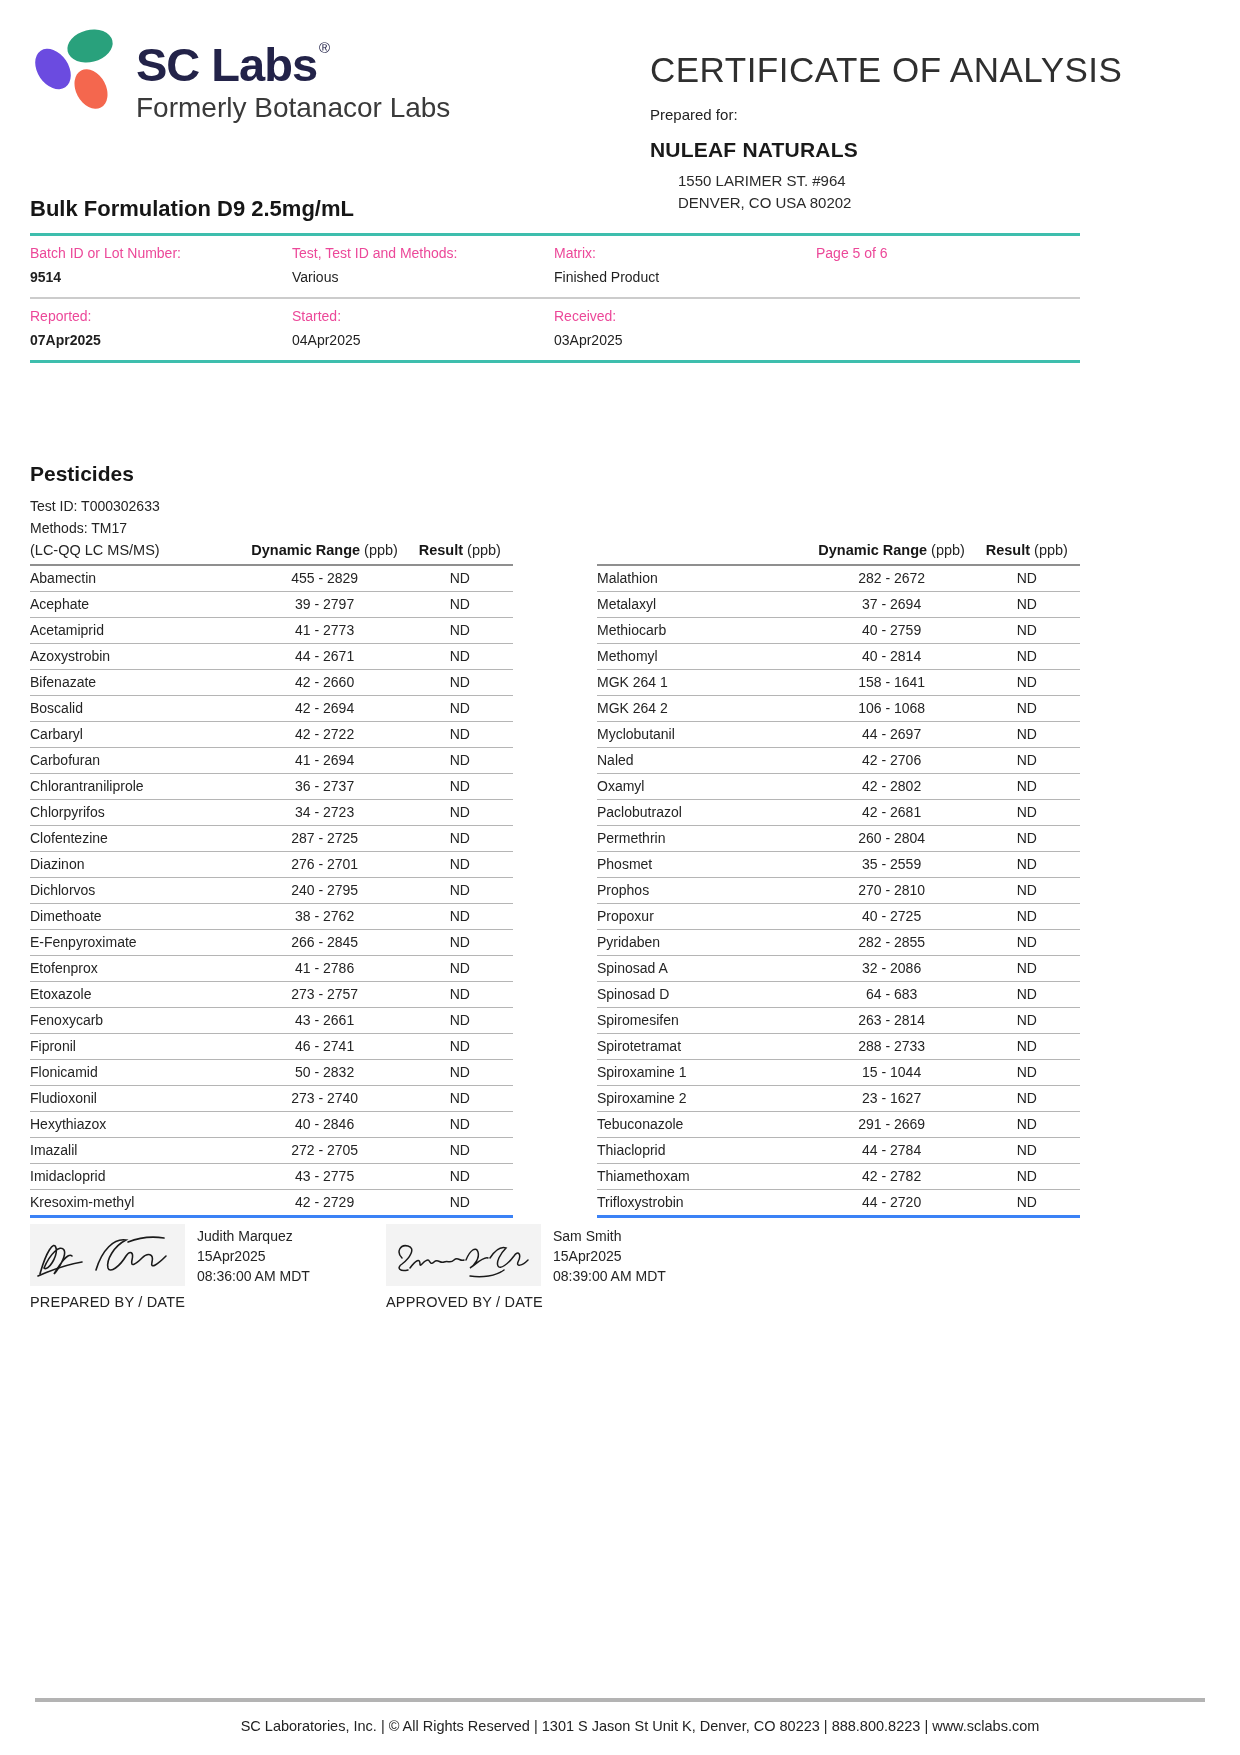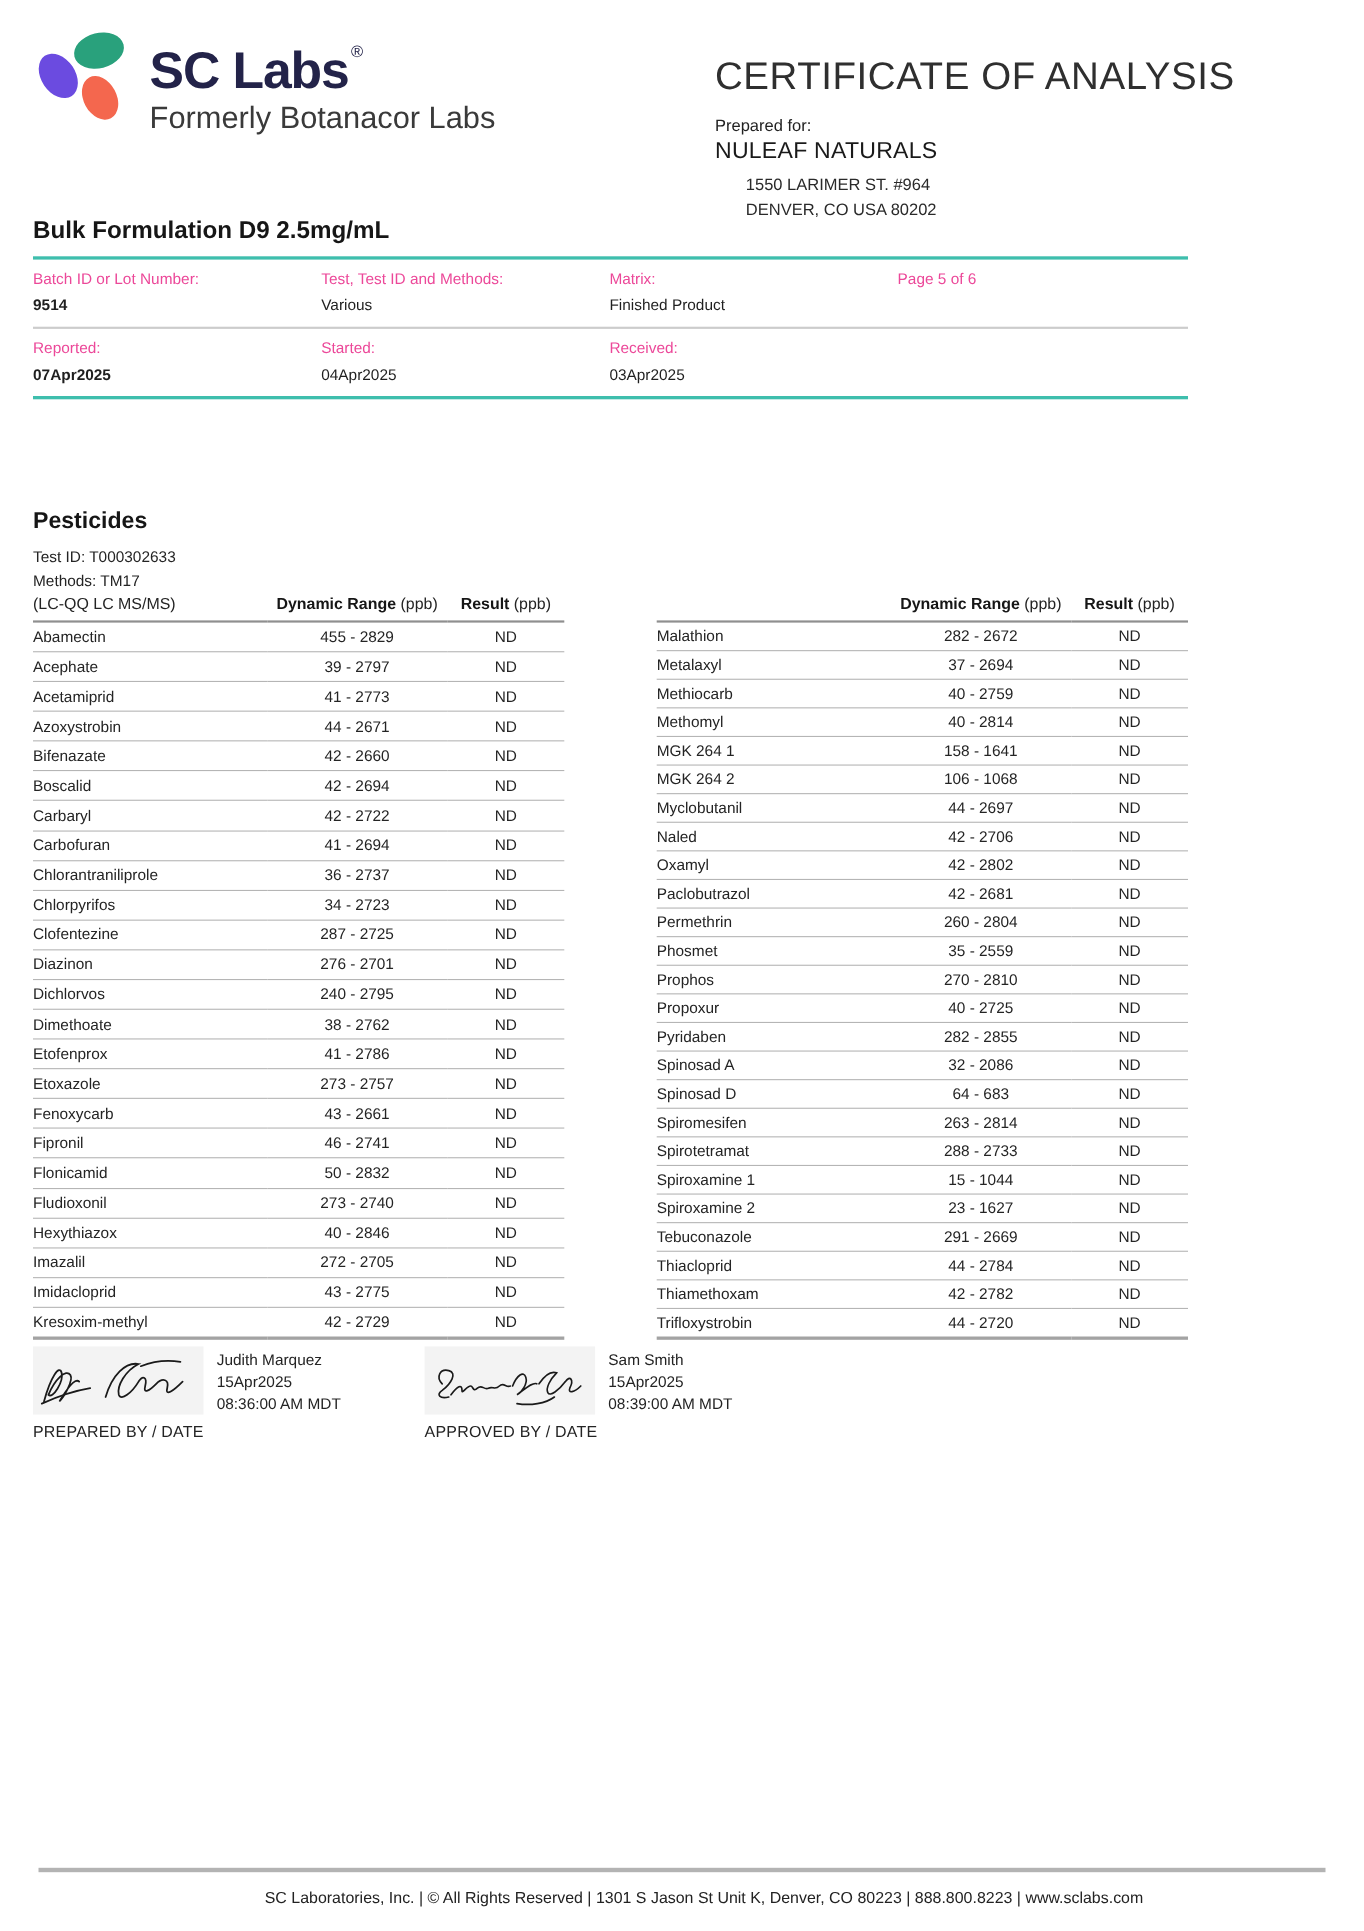--- a/index.html
+++ b/index.html
@@ -13,21 +13,21 @@
   .logo-block { position:absolute; left:30px; top:24px; display:flex; align-items:flex-start; }
   .logo-mark { width:92px; height:88px; }
   .logo-text { margin-left:14px; padding-top:16px; }
   .logo-name { font-size:47px; font-weight:700; color:#232349; letter-spacing:-1px; line-height:1; }
   .logo-name sup { font-size:15px; font-weight:400; color:#232349; vertical-align:28px; margin-left:2px;}
   .logo-tagline { font-size:28px; color:#3a3a3a; margin-top:4px; }
 
   .coa-block { position:absolute; left:650px; top:50px; width:440px; }
   .coa-title { font-size:35px; font-weight:300; color:#2f2f2f; letter-spacing:0.5px; white-space:nowrap;text-align:center; }
   .prepared-for { font-size:15px; color:#222; margin-top:16px; }
-  .client-name { font-size:21px; font-weight:400; color:#1a1a1a; margin-top:3px; letter-spacing:0.2px; }
+  .client-name { font-size:21px; font-weight:700; color:#1a1a1a; margin-top:15px; letter-spacing:0.2px; }
   .client-address { font-size:15px; color:#2a2a2a; margin-top:8px; line-height:22px;margin-left:28px; }
 
   
   .sample-title { position:absolute; left:30px; top:196px; font-size:22px; font-weight:700; color:#161616; }
 
   .info-table { position:absolute; left:30px; top:233px; width:1050px; }
   .rule-teal { height:3px; background:#3ebead; }
   .rule-gray { height:2px; background:#cccccc; }
   .info-row { display:flex; padding:9px 0 12px 0; }
   .info-cell { width:262px; }
@@ -37,21 +37,21 @@
 
   
   .pesticides { position:absolute; left:30px; top:462px; width:1050px; }
   .section-title { font-size:21px; font-weight:700; color:#161616; margin-bottom:9px; }
   .meta-line { font-size:14px; color:#242424; line-height:22px; }
 
   .tables-wrap { display:flex; gap:84px; margin-top:0; }
   .ptable { width:483px; border-collapse:collapse; font-size:14px; color:#242424; table-layout:fixed; }
   .ptable thead td { border-bottom:2px solid #8f8f8f; padding:3px 0 6px 0; font-size:14.5px; vertical-align:bottom; }
   .ptable tbody td { border-bottom:1px solid #b5b5b5; padding:4px 0 5px 0; }
-  .ptable tbody tr:last-child td { border-bottom:3px solid #a3a3a3; }
+  .ptable tbody tr:last-child td { border-bottom:3px solid #3b82f6; }
   .c-analyte { width:44%; text-align:left; }
   .c-range   { width:34%; text-align:center; }
   .c-result  { width:22%; text-align:center; }
   .hdr-bold { font-weight:700; color:#161616; }
   .hdr-unit { font-weight:400; margin-left:4px; }
 
   
   .approval { position:absolute; left:30px; top:1224px; width:1050px; }
   .approval-title { font-size:16px; font-weight:700; color:#161616; margin-bottom:12px; }
   .sig-row { display:flex; gap:36px; }
@@ -224,20 +224,25 @@
             <td class="c-range">240 - 2795</td>
             <td class="c-result">ND</td>
           </tr>
 
           <tr>
             <td class="c-analyte">Dimethoate</td>
             <td class="c-range">38 - 2762</td>
             <td class="c-result">ND</td>
           </tr>
 
+          <tr>
+            <td class="c-analyte">E-Fenpyroximate</td>
+            <td class="c-range">266 - 2845</td>
+            <td class="c-result">ND</td>
+          </tr>
 
           <tr>
             <td class="c-analyte">Etofenprox</td>
             <td class="c-range">41 - 2786</td>
             <td class="c-result">ND</td>
           </tr>
 
           <tr>
             <td class="c-analyte">Etoxazole</td>
             <td class="c-range">273 - 2757</td>

